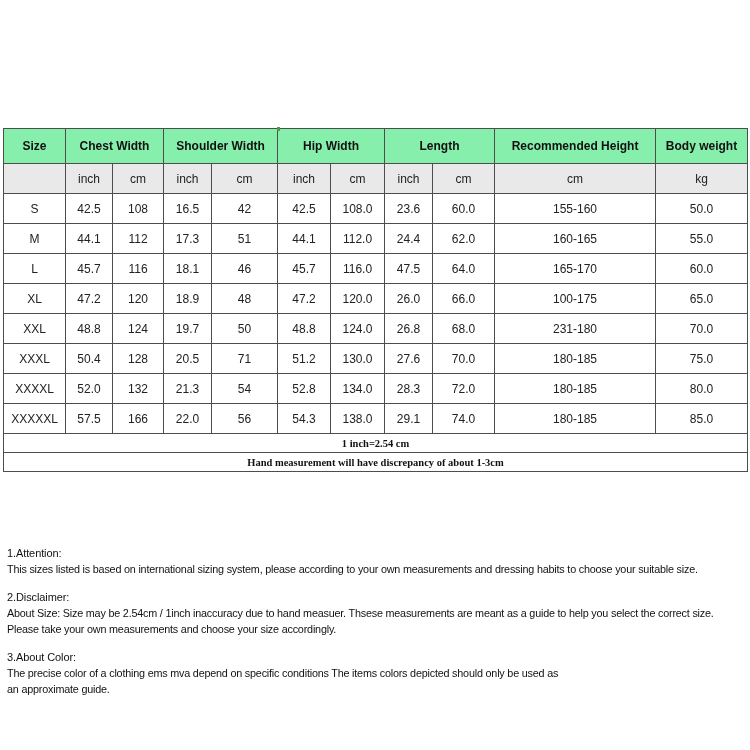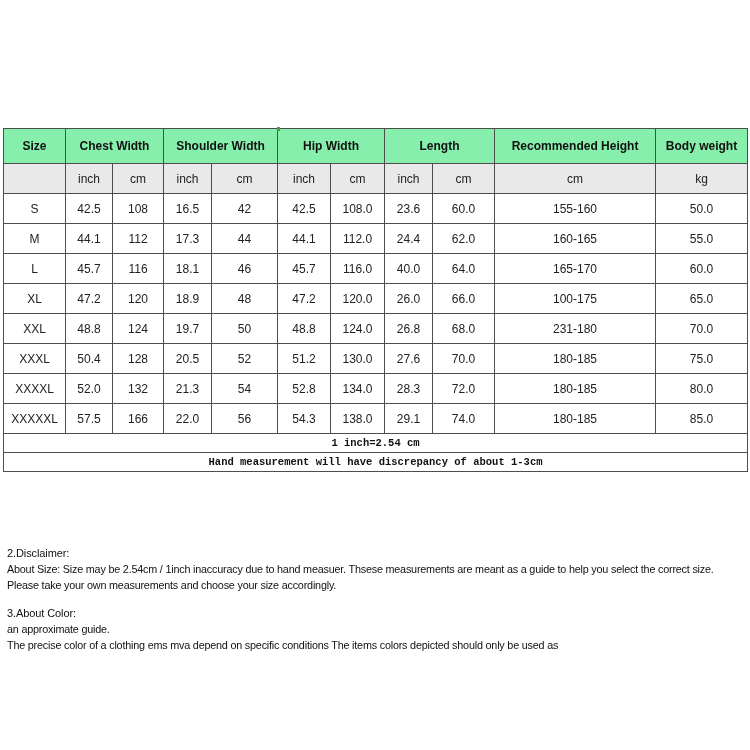--- a/index.html
+++ b/index.html
@@ -45,21 +45,21 @@
     color: #222222;
   }
   tbody tr td {
     height: 30px;
     font-size: 12px;
     color: #222222;
     background: #ffffff;
   }
   tfoot td {
     height: 19px;
-    font-family: Liberation Mono, monospace;
+    font-family: Liberation Serif, serif;
     font-size: 10.5px;
     font-weight: bold;
     color: #111111;
     background: #ffffff;
   }
 
   
   .green-dot {
     position: absolute;
     left: 277px; top: 127px;
@@ -144,37 +144,37 @@
           <td>23.6</td>
           <td>60.0</td>
           <td>155-160</td>
           <td>50.0</td>
         </tr>
         <tr>
           <td>M</td>
           <td>44.1</td>
           <td>112</td>
           <td>17.3</td>
-          <td>44</td>
+          <td>51</td>
           <td>44.1</td>
           <td>112.0</td>
           <td>24.4</td>
           <td>62.0</td>
           <td>160-165</td>
           <td>55.0</td>
         </tr>
         <tr>
           <td>L</td>
           <td>45.7</td>
           <td>116</td>
           <td>18.1</td>
           <td>46</td>
           <td>45.7</td>
           <td>116.0</td>
-          <td>40.0</td>
+          <td>47.5</td>
           <td>64.0</td>
           <td>165-170</td>
           <td>60.0</td>
         </tr>
         <tr>
           <td>XL</td>
           <td>47.2</td>
           <td>120</td>
           <td>18.9</td>
           <td>48</td>
@@ -196,21 +196,21 @@
           <td>26.8</td>
           <td>68.0</td>
           <td>231-180</td>
           <td>70.0</td>
         </tr>
         <tr>
           <td>XXXL</td>
           <td>50.4</td>
           <td>128</td>
           <td>20.5</td>
-          <td>52</td>
+          <td>71</td>
           <td>51.2</td>
           <td>130.0</td>
           <td>27.6</td>
           <td>70.0</td>
           <td>180-185</td>
           <td>75.0</td>
         </tr>
         <tr>
           <td>XXXXL</td>
           <td>52.0</td>
@@ -245,24 +245,28 @@
       <tr>
         <td colspan="11">Hand measurement will have discrepancy of about 1-3cm</td>
       </tr>
     </tfoot>
   </table>
 
   <div class="green-dot"></div>
 
   <div class="notes">
     <div class="note">
+      <div class="note-heading">1.Attention:</div>
+      <div class="note-line">This sizes listed is based on international sizing system, please according to your own measurements and dressing habits to choose your suitable size.</div>
+    </div>
+    <div class="note">
       <div class="note-heading">2.Disclaimer:</div>
       <div class="note-line">About Size: Size may be 2.54cm / 1inch inaccuracy due to hand measuer. Thsese measurements are meant as a guide to help you select the correct size.</div>
       <div class="note-line">Please take your own measurements and choose your size accordingly.</div>
     </div>
     <div class="note">
       <div class="note-heading">3.About Color:</div>
+      <div class="note-line">The precise color of a clothing ems mva depend on specific conditions The items colors depicted should only be used as</div>
       <div class="note-line">an approximate guide.</div>
-      <div class="note-line">The precise color of a clothing ems mva depend on specific conditions The items colors depicted should only be used as</div>
     </div>
   </div>
 
 </div>
 
 </body></html>

